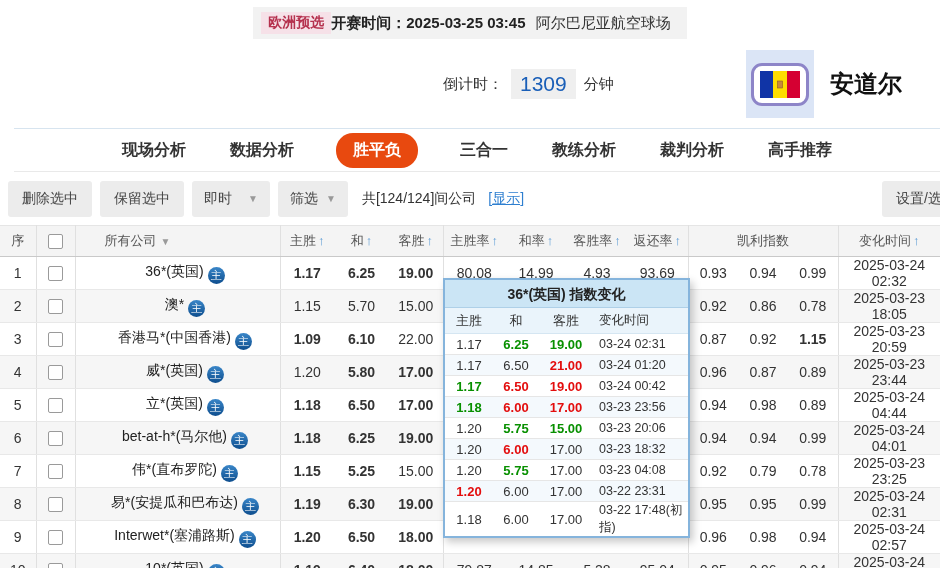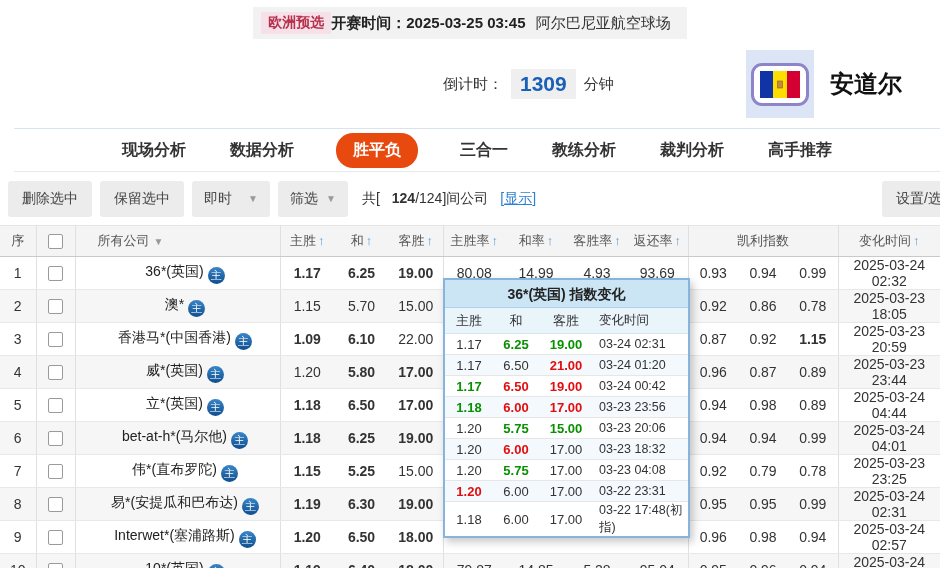--- a/index.html
+++ b/index.html
@@ -23,39 +23,39 @@
   .team-away { right:38px;text-align:right; }
   .team-name { font-size:24px; font-weight:bold; color:#111; }
   .flag-outer { width:68px; height:68px; display:flex; align-items:center; justify-content:center; }
   .flag-outer.home { background:#fbeccc; }
   .flag-outer.away { background:#dbe5f6; }
   .flag-frame { background:#fff; border:3px solid #8d85c8; border-radius:11px;
     padding:5px 6px; display:flex; align-items:center; justify-content:center; }
   .flag-frame svg { display:block; }
   .countdown { position:absolute; left:443px; top:0; height:88px;
     display:flex; align-items:center; gap:8px; font-size:15px; color:#333; }
-  .cd-value { background:#efefef; padding:3px 9px; font-size:21px; font-weight:bold; color:#1a5fb8; }
+  .cd-value { background:#efefef; padding:3px 9px; font-size:21px; font-weight:normal; color:#1a5fb8; }
 
   
   .tabs { height:44px; display:flex; align-items:center; justify-content:center; gap:40px;
     border-top:1px solid #d7e4ef; border-bottom:1px solid #e9e9e9; background:#fff;margin-left:14px; }
   .tab { font-size:16px; font-weight:bold; color:#333; cursor:pointer; padding:7px 2px; }
   .tab.active { background:#e8490f; color:#fff; border-radius:17px; padding:7px 17px; }
 
   
   .toolbar { height:53px; display:flex; align-items:center; gap:8px; padding:0 8px; position:relative; }
   .tbtn { background:#ececec; border:none; border-radius:3px; color:#444;
     font-size:14px; padding:9px 14px; cursor:pointer; font-family:inherit; }
   .tsel { display:inline-flex; align-items:center; justify-content:space-between;
     background:#ececec; border-radius:3px; color:#444; font-size:14px;
     padding:9px 12px; cursor:pointer; }
   .tsel.wide { width:78px; }
   .caret { color:#999; font-size:10px; margin-left:8px; }
   .count-text { font-size:14px; color:#333; margin-left:6px; }
-  .count-bold { font-weight:bold;margin-left:12px; }
+  .count-bold { font-weight:normal; }
   .show-link { color:#2e7fd0; text-decoration:underline; font-size:14px; margin-left:4px; cursor:pointer; }
   .settings-btn { position:absolute; right:-16px; top:9px; background:#ececec; border:none;
     border-radius:3px 0 0 3px; color:#444; font-size:14px; padding:9px 14px; cursor:pointer; font-family:inherit; }
 
   
   table.odds { width:940px; border-collapse:collapse; table-layout:fixed; }
   table.odds th { height:31px; background:#f4f4f4; font-weight:normal; font-size:13px;
     color:#555; border-bottom:1px solid #c9c9c9; border-top:1px solid #e5e5e5; }
   table.odds td { height:31px; font-size:14px; text-align:center;
     border-bottom:1px solid #e8e8e8; color:#333; }
@@ -172,21 +172,21 @@
         <col style="width:61px">
       <col style="width:50px">
         <col style="width:50px">
         <col style="width:50px">
       <col style="width:102px">
     </colgroup>
     <thead>
       <tr>
         <th class="vline">序</th>
         <th class="vline"><span class="cb"></span></th>
-        <th class="vline" style="text-align:left;padding-left:22px"><span>所有公司</span><span class="ddc">▼</span></th>
+        <th class="vline" style="text-align:left;padding-left:29px"><span>所有公司</span><span class="ddc">▼</span></th>
         <th><span>主胜</span><span class="arr">↑</span></th>
         <th><span>和</span><span class="arr">↑</span></th>
         <th class="vline"><span>客胜</span><span class="arr">↑</span></th>
         <th><span>主胜率</span><span class="arr">↑</span></th>
         <th><span>和率</span><span class="arr">↑</span></th>
         <th><span>客胜率</span><span class="arr">↑</span></th>
         <th class="vline"><span>返还率</span><span class="arr">↑</span></th>
         <th class="vline" colspan="3">凯利指数</th>
         <th><span>变化时间</span><span class="arr">↑</span></th>
       </tr>

